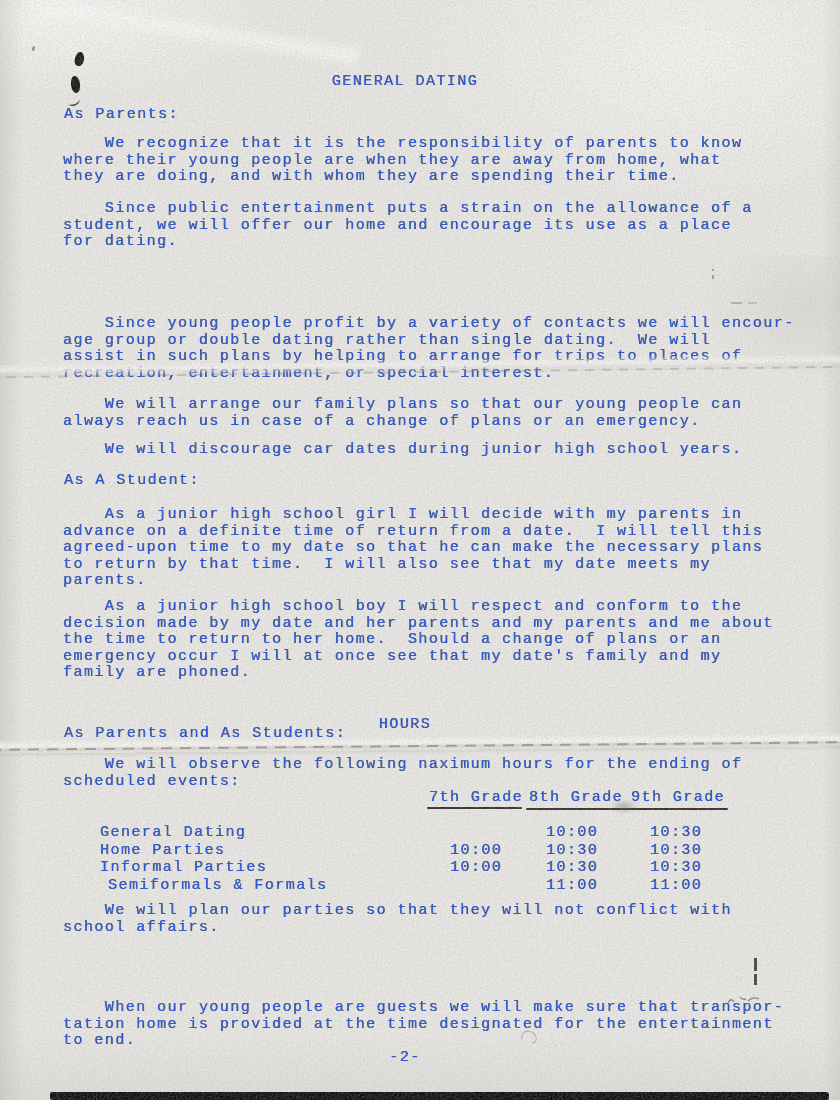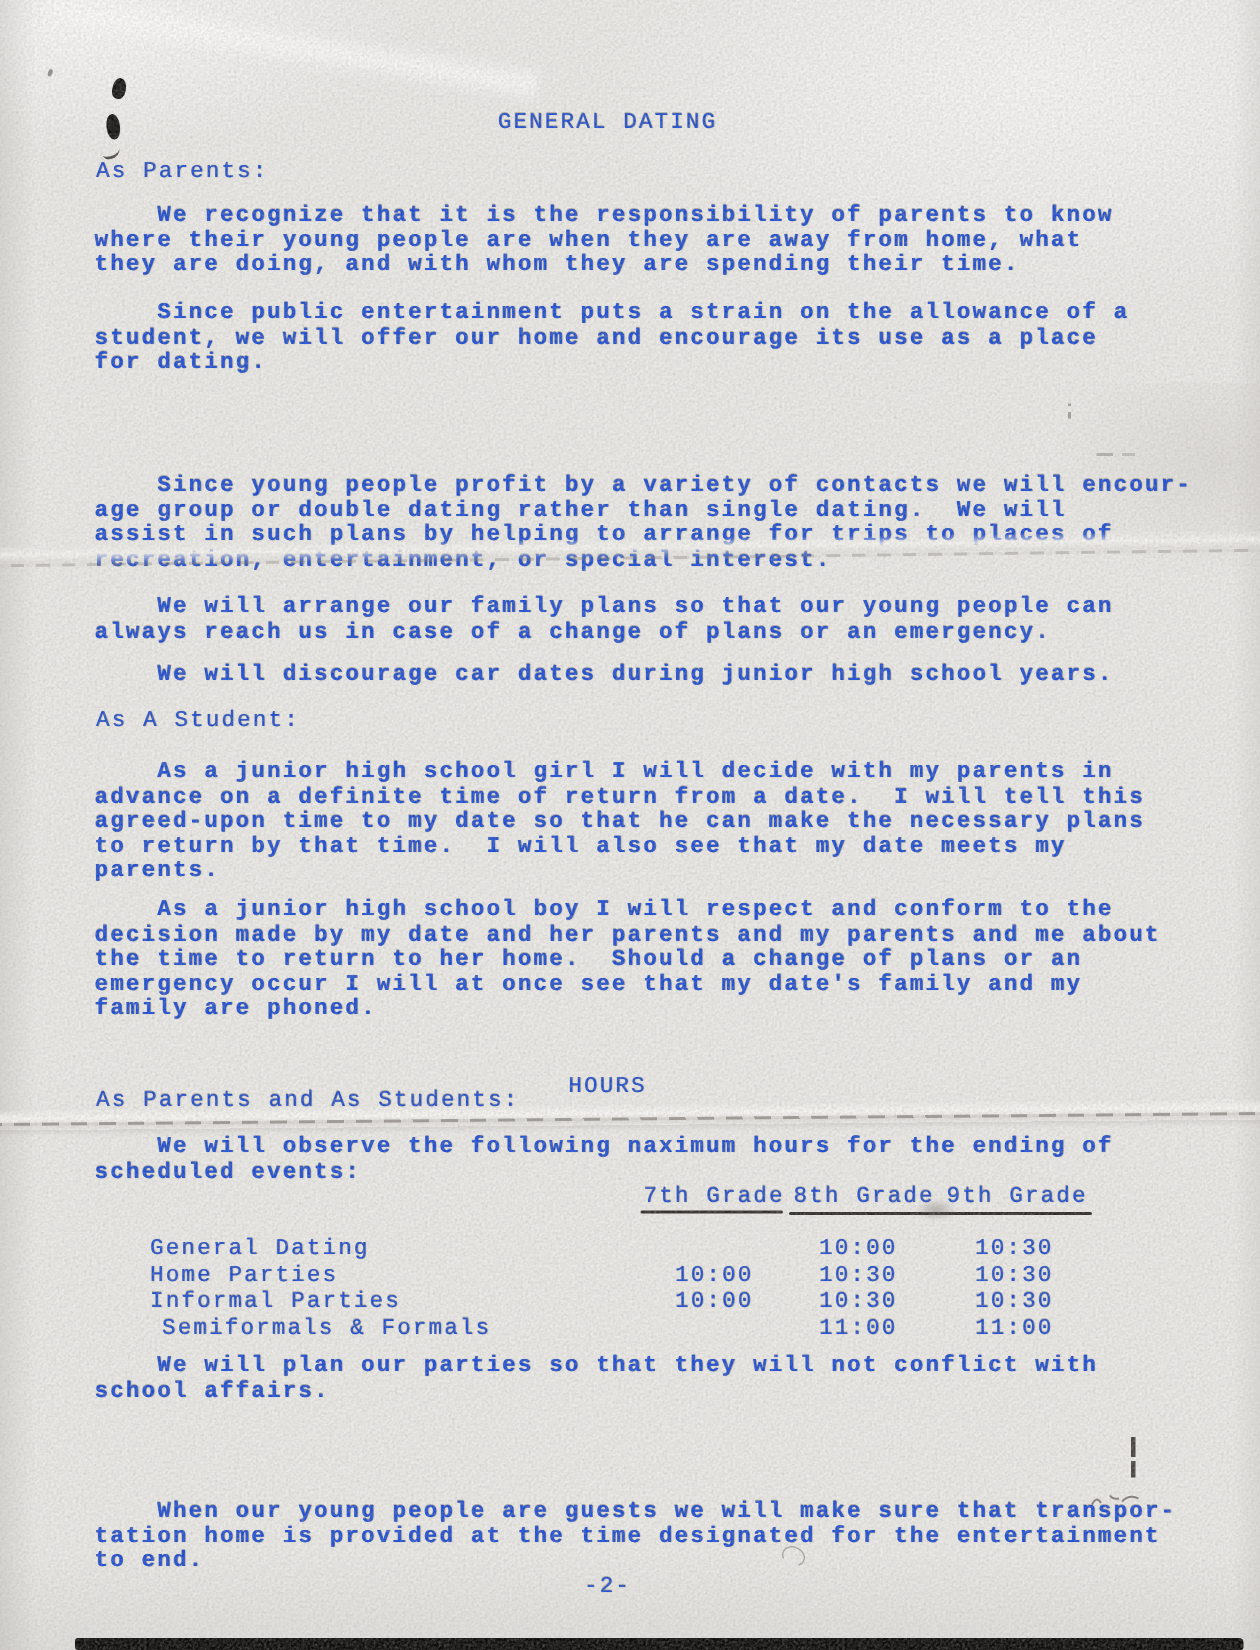--- a/index.html
+++ b/index.html
@@ -16,21 +16,21 @@
   .typed{
     position:absolute;
     color:#1d4ed8;
     font-size:15px;
     line-height:16.5px;
     letter-spacing:1.45px;
     white-space:pre-wrap;
     text-shadow:0.4px 0.3px 0.6px rgba(43,40,37,0.55), -0.2px -0.2px 0.4px rgba(43,40,37,0.30);
     z-index:2;
   }
-  .para{left:63px;width:760px;font-weight:bold;}
+  .para{left:63px;width:760px;}
   .heading{left:64px;}
   .centered{left:0;width:810px;text-align:center;}
   .cell{white-space:nowrap;}
   
   .ul-seg{position:absolute;height:2px;background:#2e2b28;z-index:2;border-radius:1px;}
   
   .stain{position:absolute;z-index:1;pointer-events:none;}
   .stain-topright{left:400px;top:0;width:440px;height:210px;
     background:radial-gradient(ellipse at 65% 25%, rgba(249,248,246,0.75), rgba(249,248,246,0) 70%);}
   .stain-topleft{left:-30px;top:-20px;width:300px;height:120px;

